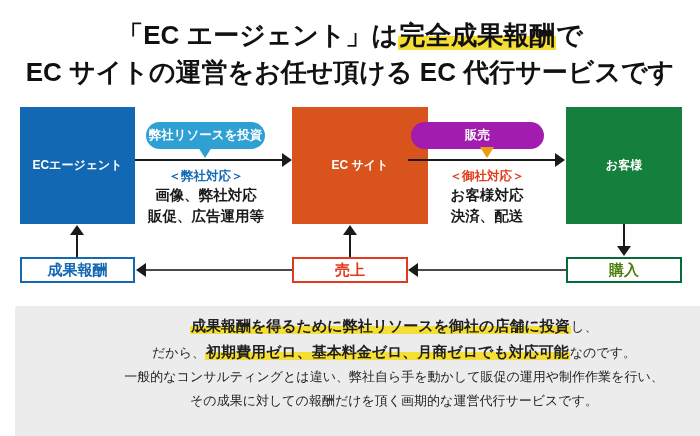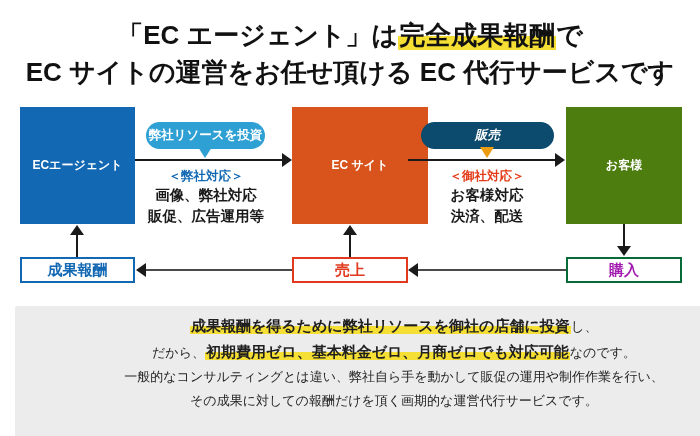--- a/index.html
+++ b/index.html
@@ -9,26 +9,26 @@
   }
   
   .title{position:absolute;top:3px;left:0;width:700px;text-align:center;
          font-size:26px;font-weight:bold;line-height:37px;letter-spacing:0px;color:#111;}
   .hl{background:linear-gradient(transparent 55%, #f6df35 55%);padding:0 1px;}
   
   .node{position:absolute;top:93px;height:117px;display:flex;align-items:center;justify-content:center;
         color:#fff;font-weight:bold;font-size:12px;white-space:nowrap;}
   .node-agent{left:20px;width:115px;background:#1268b3;}
   .node-site{left:292px;width:136px;background:#d8541c;}
-  .node-customer{left:566px;width:116px;background:#4d7c0f;}
+  .node-customer{left:566px;width:116px;background:#15803d;}
   
   .bubble{position:absolute;top:108px;height:27px;border-radius:14px;display:flex;align-items:center;justify-content:center;
           color:#fff;font-weight:bold;font-size:12.5px;white-space:nowrap;}
   .bubble-invest{left:146px;width:119px;background:#2fa0d4;}
-  .bubble-sell{left:421px;width:133px;background:#0c4a6e;font-style:italic;}
+  .bubble-sell{left:411px;width:133px;background:#a21caf;}
   .tail{position:absolute;top:133px;width:0;height:0;border-left:7px solid transparent;border-right:7px solid transparent;}
   .tail-invest{left:198px;border-top:11px solid #2fa0d4;}
   .tail-sell{left:480px;border-top:11px solid #eb9c10;}
   
   .hline{position:absolute;height:2px;background:#1a1a1a;}
   .vline{position:absolute;width:2px;background:#1a1a1a;}
   .gline{position:absolute;height:2px;background:#4a4a4a;}
   .arr{position:absolute;width:0;height:0;}
   .arr-right{border-top:7px solid transparent;border-bottom:7px solid transparent;border-left:10px solid #1a1a1a;}
   .arr-left{border-top:7px solid transparent;border-bottom:7px solid transparent;border-right:10px solid #1a1a1a;}
@@ -39,21 +39,21 @@
   .side-label.ours{left:126px;color:#1268b3;}
   .side-label.client{left:407px;color:#e33b18;}
   .tasks{position:absolute;top:171px;width:180px;text-align:center;font-size:14.5px;font-weight:bold;line-height:21px;color:#1a1a1a;white-space:nowrap;}
   .tasks.ours{left:116px;}
   .tasks.client{left:397px;}
   
   .pill{position:absolute;top:243px;height:26px;background:#fff;box-sizing:border-box;border:2px solid;
         display:flex;align-items:center;justify-content:center;font-size:15px;font-weight:bold;}
   .pill-reward{left:20px;width:115px;border-color:#1268b3;color:#1268b3;}
   .pill-sales{left:292px;width:116px;border-color:#e0391e;color:#e0391e;}
-  .pill-purchase{left:566px;width:116px;border-color:#076a39;color:#a21caf;}
+  .pill-purchase{left:566px;width:116px;border-color:#076a39;color:#4d7c0f;}
   
   .desc{position:absolute;left:15px;top:292px;width:670px;height:138px;background:#ececec;border-radius:2px;
         text-align:center;color:#1f1f1f;padding-left:44px;}
   .desc .l1{margin-top:10px;font-size:15px;font-weight:bold;line-height:20px;}
   .desc .l1 .post{font-weight:normal;font-size:13.5px;}
   .desc .line{margin-top:6px;font-size:13px;line-height:18px;}
   .desc .l3 .big{font-size:15px;font-weight:bold;}
 </style>
 </head>
 <body>

